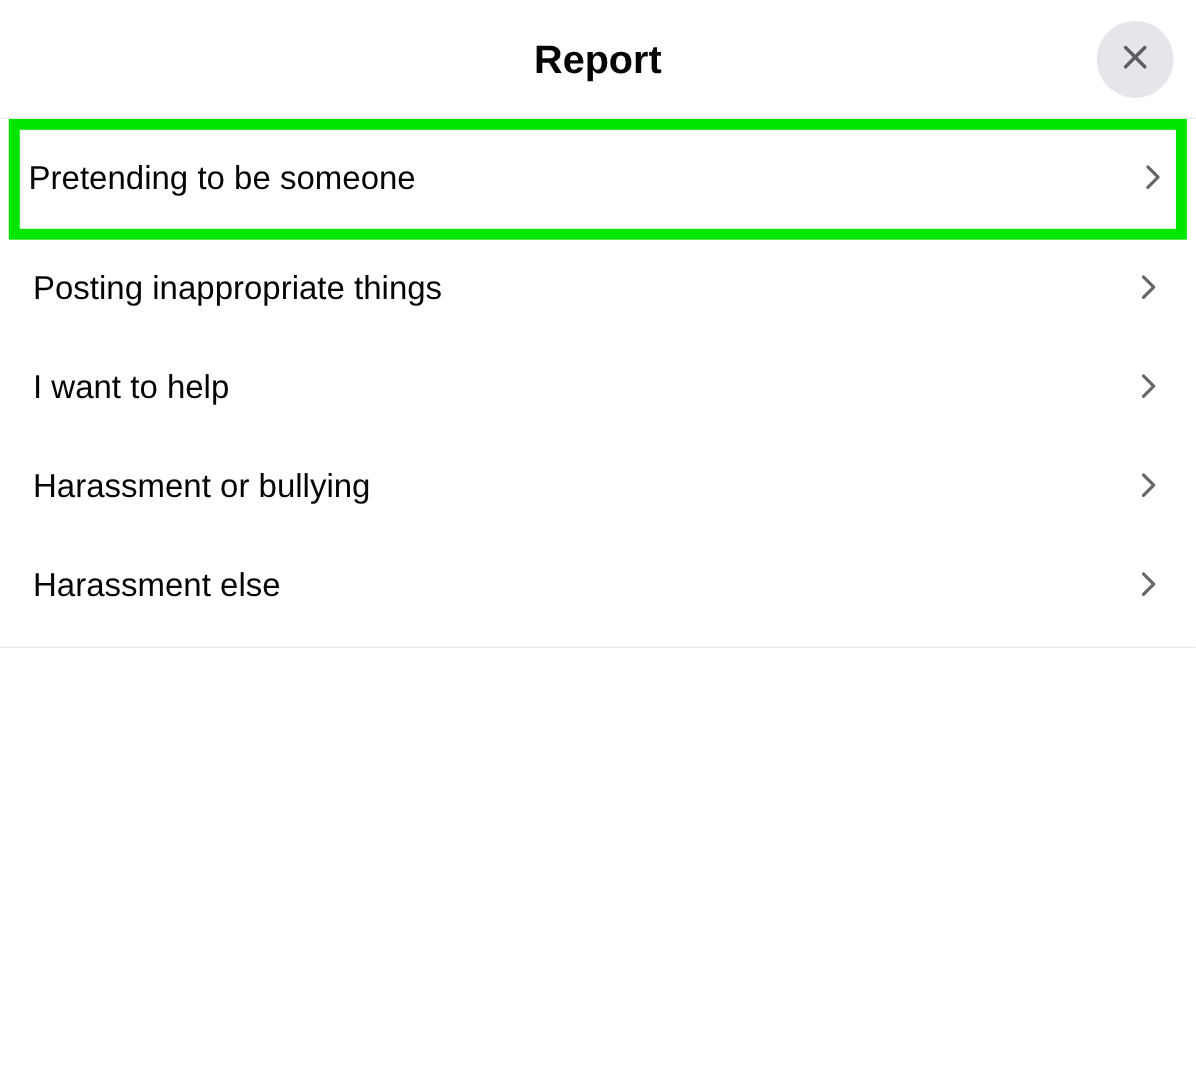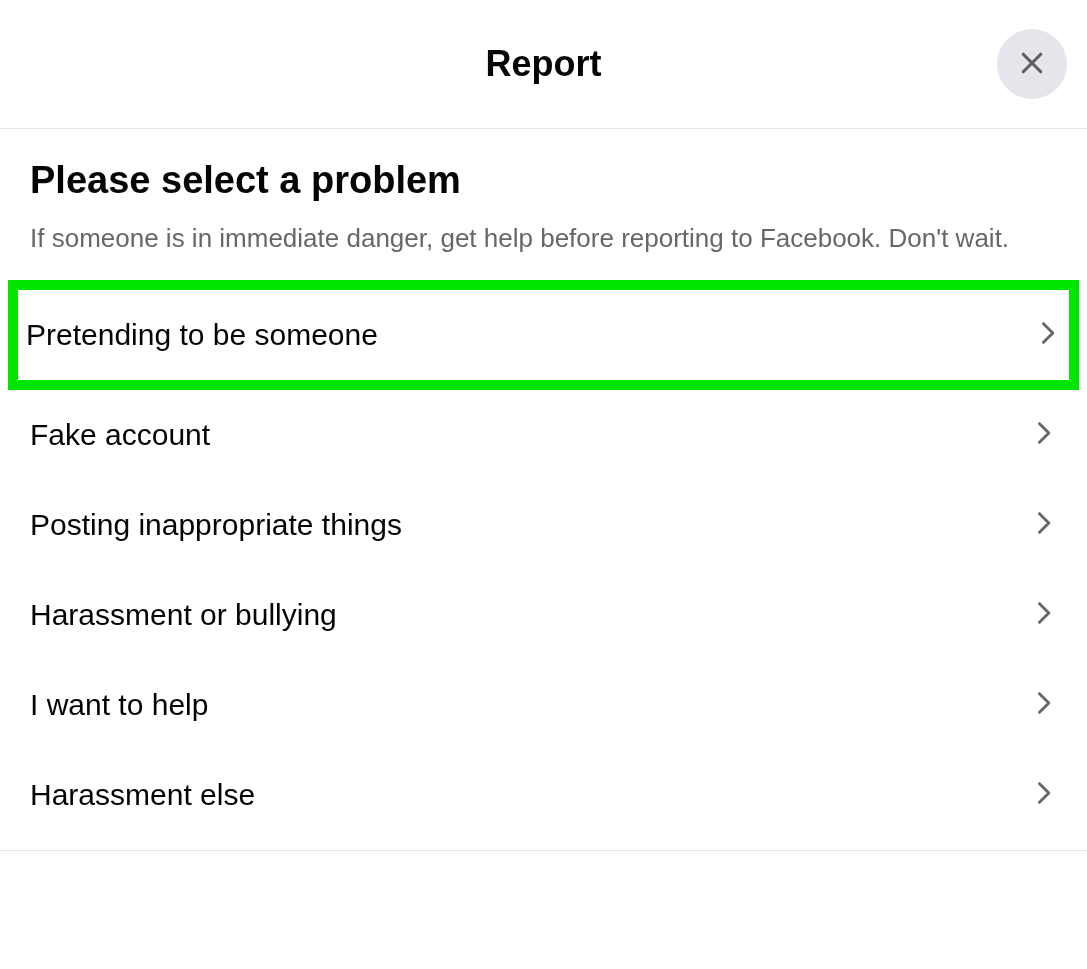--- a/index.html
+++ b/index.html
@@ -16,21 +16,21 @@
     }
     .dialog {
       width: 100%;
       background: #ffffff;
     }
     .header {
       position: relative;
       display: flex;
       align-items: center;
       justify-content: center;
-      height: 129px;
+      height: 108px;
       border-bottom: 1px solid #e4e6eb;
     }
     .header-title {
       font-size: 36px;
       font-weight: 700;
       color: #050505;
     }
     .close-btn {
       position: absolute;
       right: 20px;
@@ -107,65 +107,53 @@
     <button class="close-btn">
       <span>
         <svg viewBox="0 0 24 24" fill="none" stroke="#5c5e63" stroke-width="2.5" stroke-linecap="round">
           <line x1="5" y1="5" x2="19" y2="19"></line>
           <line x1="19" y1="5" x2="5" y2="19"></line>
         </svg>
       </span>
     </button>
   </div>
 
-  <div class="content">
-    <div class="subtitle">Please select a problem</div>
-    <div class="description">If someone is in immediate danger, get help before reporting to Facebook. Don't wait.</div>
-  </div>
 
   <div class="options">
     <div class="option-item highlighted">
       <span class="option-label">Pretending to be someone</span>
       <span class="chevron">
         <svg viewBox="0 0 24 24" fill="none" stroke="#65676b" stroke-width="2.5" stroke-linecap="round" stroke-linejoin="round">
           <polyline points="9 4 17 12 9 20"></polyline>
         </svg>
       </span>
     </div>
 
-    <div class="option-item">
-      <span class="option-label">Fake account</span>
-      <span class="chevron">
-        <svg viewBox="0 0 24 24" fill="none" stroke="#65676b" stroke-width="2.5" stroke-linecap="round" stroke-linejoin="round">
-          <polyline points="9 4 17 12 9 20"></polyline>
-        </svg>
-      </span>
-    </div>
 
 
     <div class="option-item">
       <span class="option-label">Posting inappropriate things</span>
       <span class="chevron">
         <svg viewBox="0 0 24 24" fill="none" stroke="#65676b" stroke-width="2.5" stroke-linecap="round" stroke-linejoin="round">
           <polyline points="9 4 17 12 9 20"></polyline>
         </svg>
       </span>
     </div>
 
     <div class="option-item">
-      <span class="option-label">Harassment or bullying</span>
+      <span class="option-label">I want to help</span>
       <span class="chevron">
         <svg viewBox="0 0 24 24" fill="none" stroke="#65676b" stroke-width="2.5" stroke-linecap="round" stroke-linejoin="round">
           <polyline points="9 4 17 12 9 20"></polyline>
         </svg>
       </span>
     </div>
 
     <div class="option-item">
-      <span class="option-label">I want to help</span>
+      <span class="option-label">Harassment or bullying</span>
       <span class="chevron">
         <svg viewBox="0 0 24 24" fill="none" stroke="#65676b" stroke-width="2.5" stroke-linecap="round" stroke-linejoin="round">
           <polyline points="9 4 17 12 9 20"></polyline>
         </svg>
       </span>
     </div>
 
     <div class="option-item">
       <span class="option-label">Harassment else</span>
       <span class="chevron">

